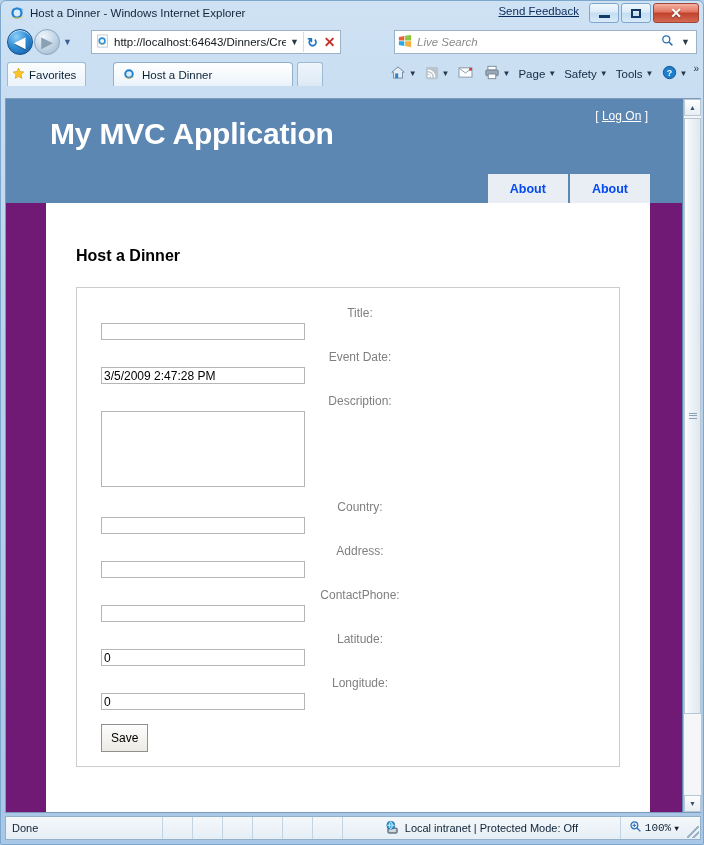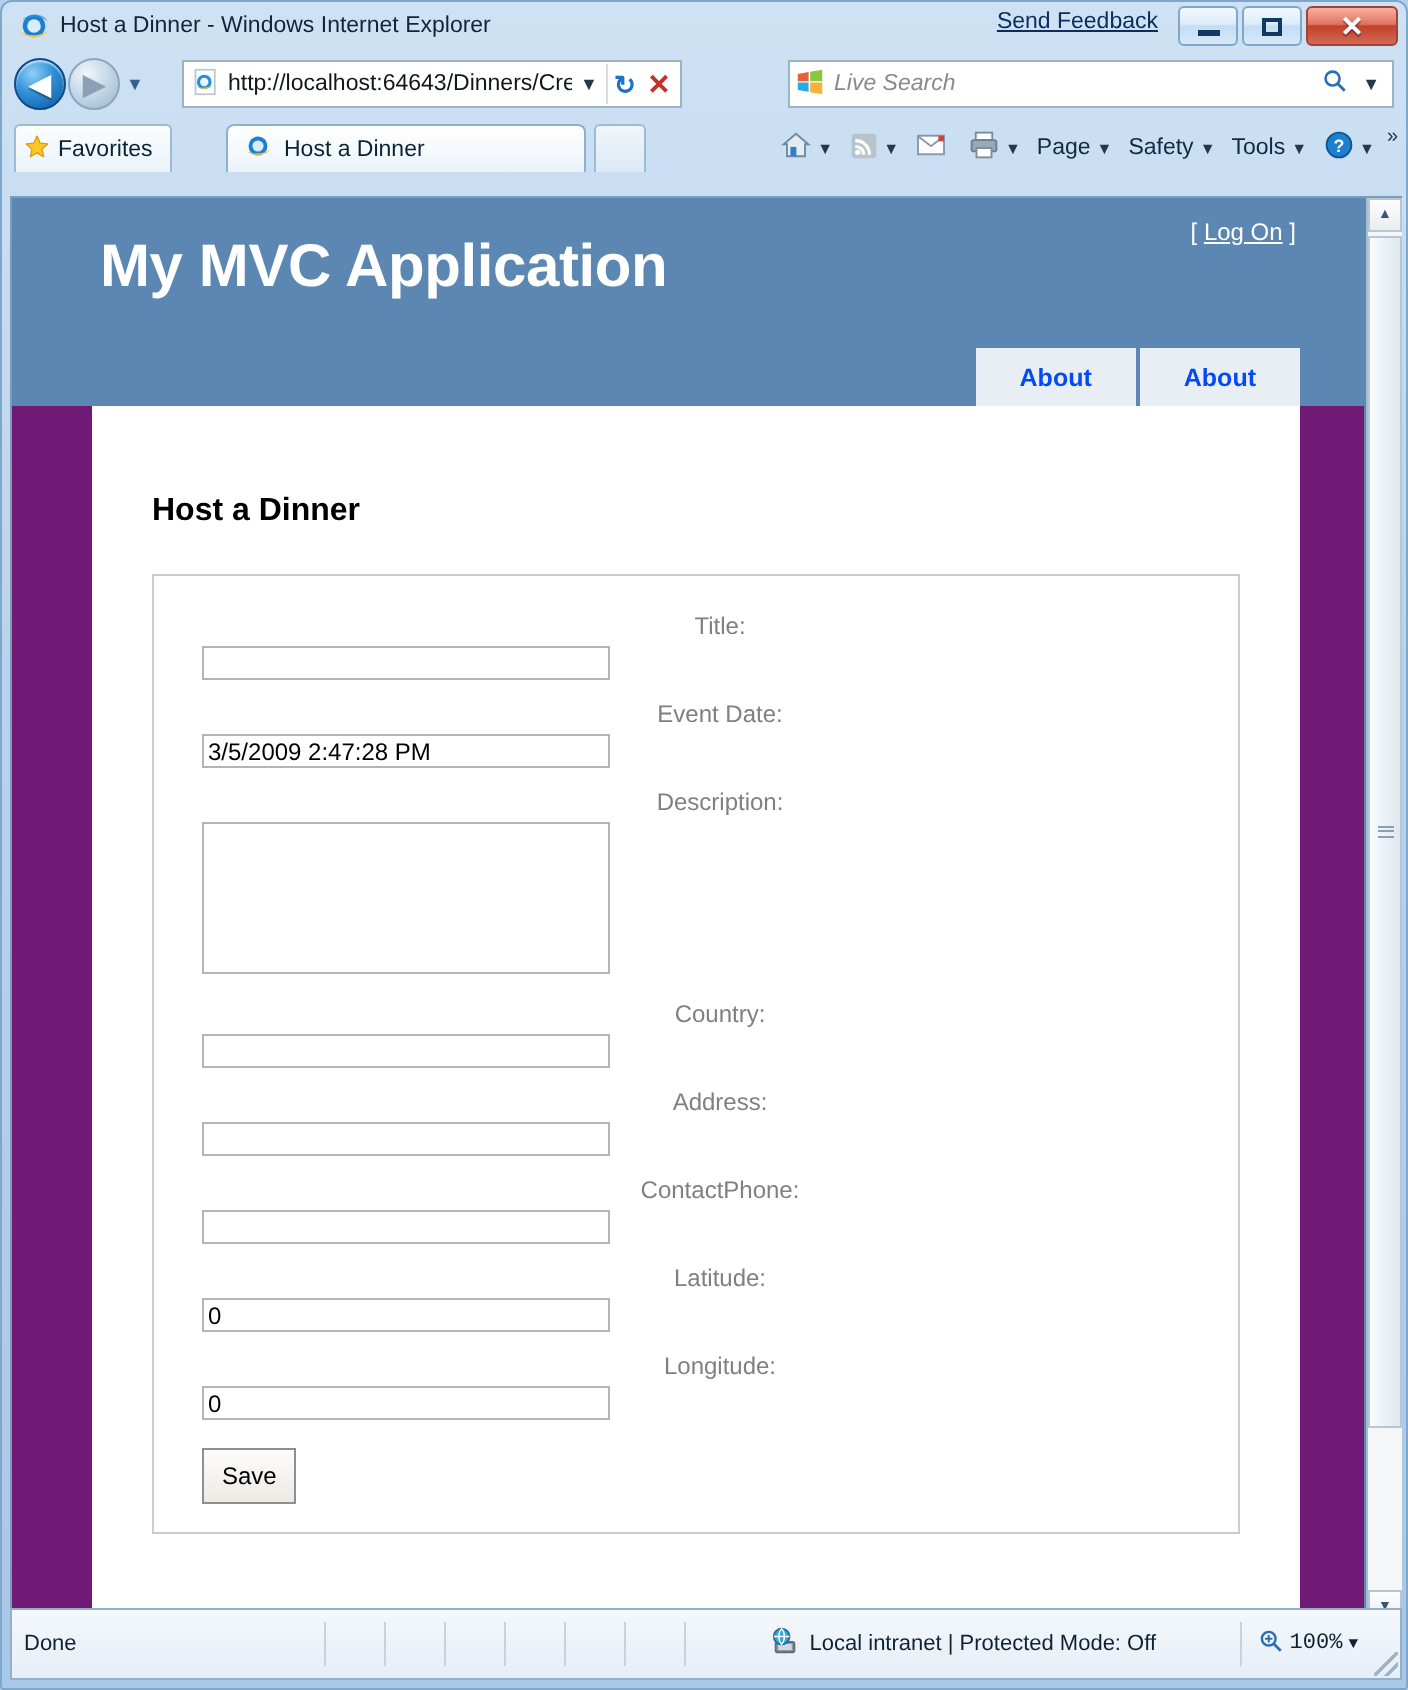--- a/index.html
+++ b/index.html
@@ -413,21 +413,21 @@
   .grip:after {
     content:"";
     position:absolute; left:0; right:0; top:1px;
     border-top:1px solid #8aa0b4;
   }
 
   
   #statusbar {
     position: absolute;
     left: 4px; bottom: 4px;
-    width: 696px; height: 36px;
+    width: 696px; height: 24px;
     box-sizing: border-box;
     background: linear-gradient(to bottom, #f4f8fb 0%, #e6eef6 100%);
     border: 1px solid #93b0ca;
     display: flex;
     align-items: center;
     font-size: 11px;
     color: #0f2234;
   }
   #status-text {
     padding-left: 6px;

